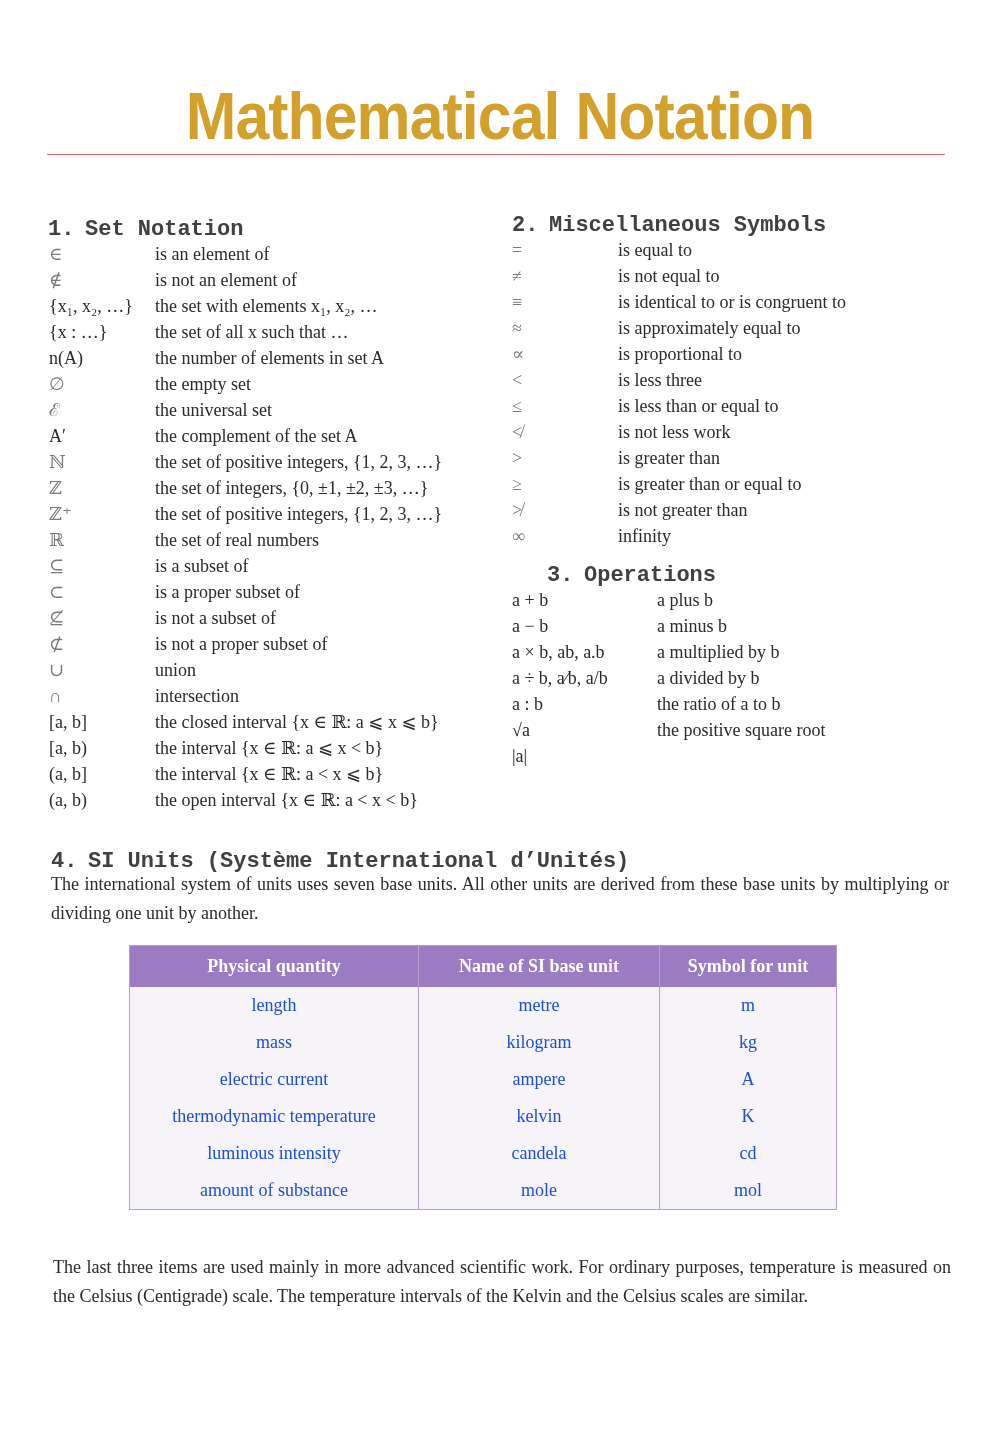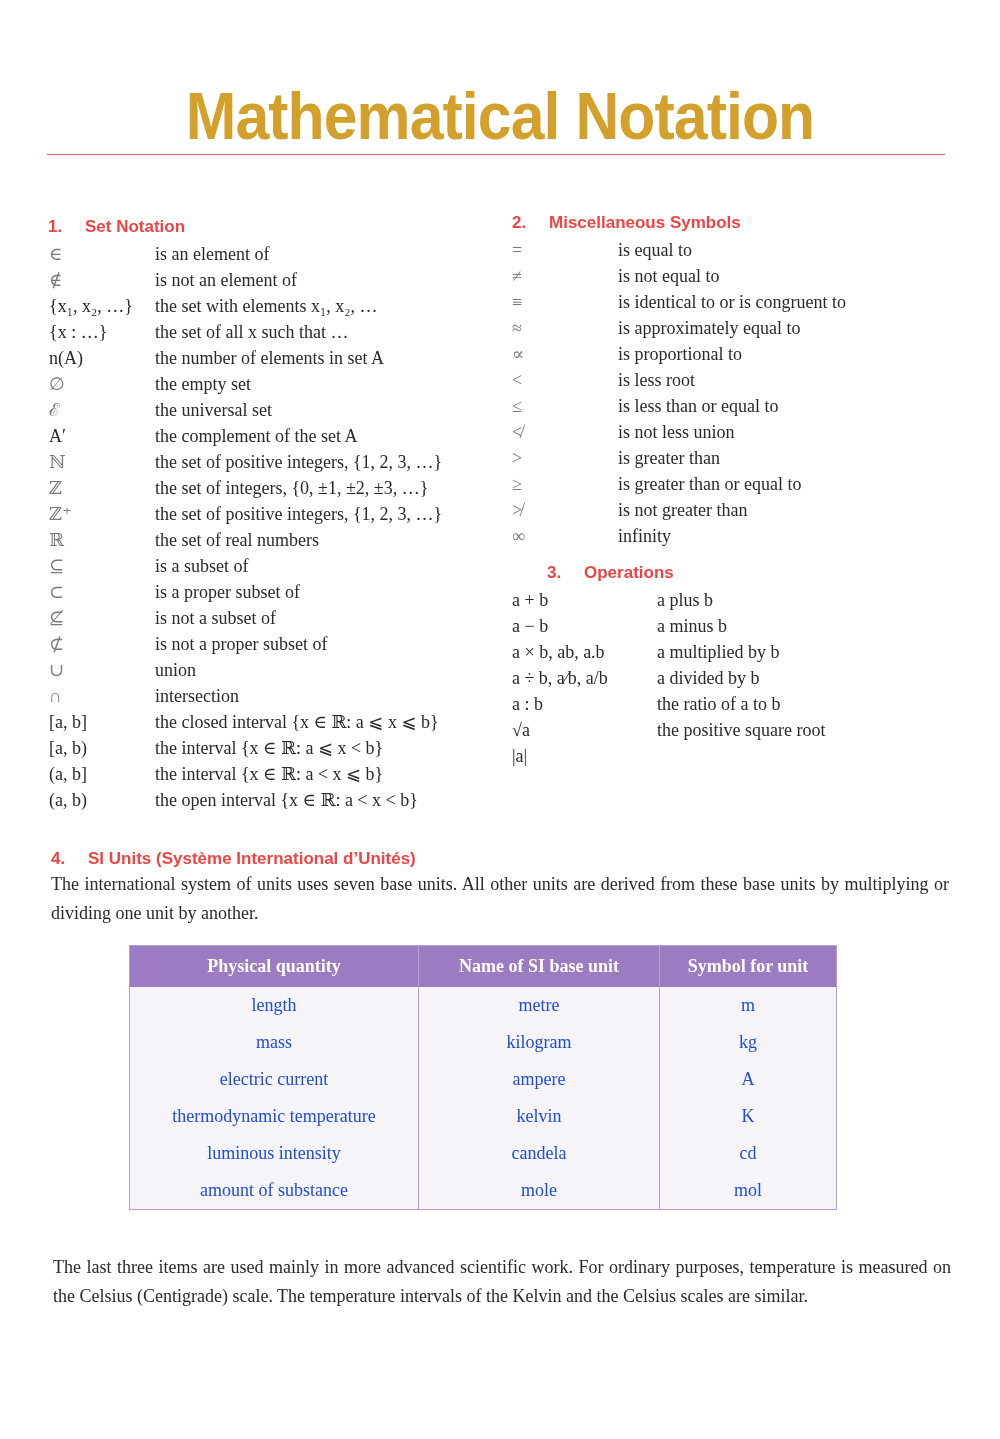--- a/index.html
+++ b/index.html
@@ -5,22 +5,22 @@
   html, body { margin: 0; padding: 0; background: #ffffff; }
   body { width: 1000px; height: 1439px; position: relative; overflow: hidden;
          font-family: "Liberation Serif", "DejaVu Serif", serif; color: #2a2a2a; }
 
   .title { position: absolute; left: 0; width: 1000px; top: 78px; text-align: center;
            font-family: "Liberation Sans", "DejaVu Sans", sans-serif; font-weight: bold;
            font-size: 66px; color: #d4a02c; letter-spacing: -1px; transform: scaleX(0.92); }
   .title-rule { position: absolute; left: 47px; width: 898px; top: 154px; height: 0;
                 border-top: 1.5px solid #e26a6a; }
 
-  .sec-head { position: absolute; font-family: Liberation Sans, sans-serif;
-              font-weight: bold; font-size: 17px; color: #ef4444; white-space: nowrap; }
+  .sec-head { position: absolute; font-family: Liberation Mono, monospace;
+              font-weight: bold; font-size: 22px; color: #404040; white-space: nowrap; }
   .sec-head .num { display: inline-block; width: 37px; }
 
   .rows { position: absolute; }
   .row { position: relative; height: 26px; font-size: 18px; line-height: 26px; white-space: nowrap; }
   .row .sym { position: absolute; left: 0; top: 0; }
   .row .desc { position: absolute; top: 0; }
   .sym.light { color: #7a7a7a; }
 
   #set-rows .desc { left: 106px; }
   #misc-rows .desc { left: 106px; }
@@ -155,29 +155,29 @@
     <div class="row">
       <span class="sym light">≈</span>
       <span class="desc">is approximately equal to</span>
     </div>
     <div class="row">
       <span class="sym light">∝</span>
       <span class="desc">is proportional to</span>
     </div>
     <div class="row">
       <span class="sym light">&lt;</span>
-      <span class="desc">is less root</span>
+      <span class="desc">is less three</span>
     </div>
     <div class="row">
       <span class="sym light">≤</span>
       <span class="desc">is less than or equal to</span>
     </div>
     <div class="row">
       <span class="sym light">≮</span>
-      <span class="desc">is not less union</span>
+      <span class="desc">is not less work</span>
     </div>
     <div class="row">
       <span class="sym light">&gt;</span>
       <span class="desc">is greater than</span>
     </div>
     <div class="row">
       <span class="sym light">≥</span>
       <span class="desc">is greater than or equal to</span>
     </div>
     <div class="row">

